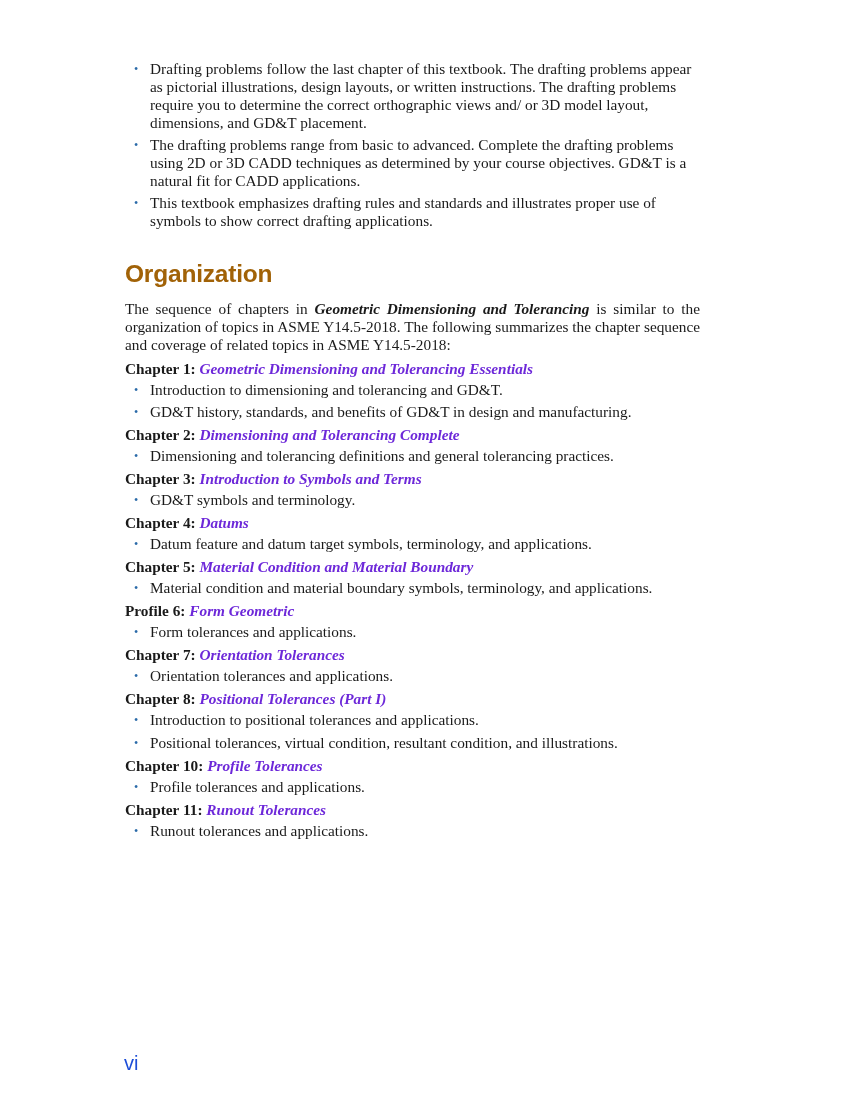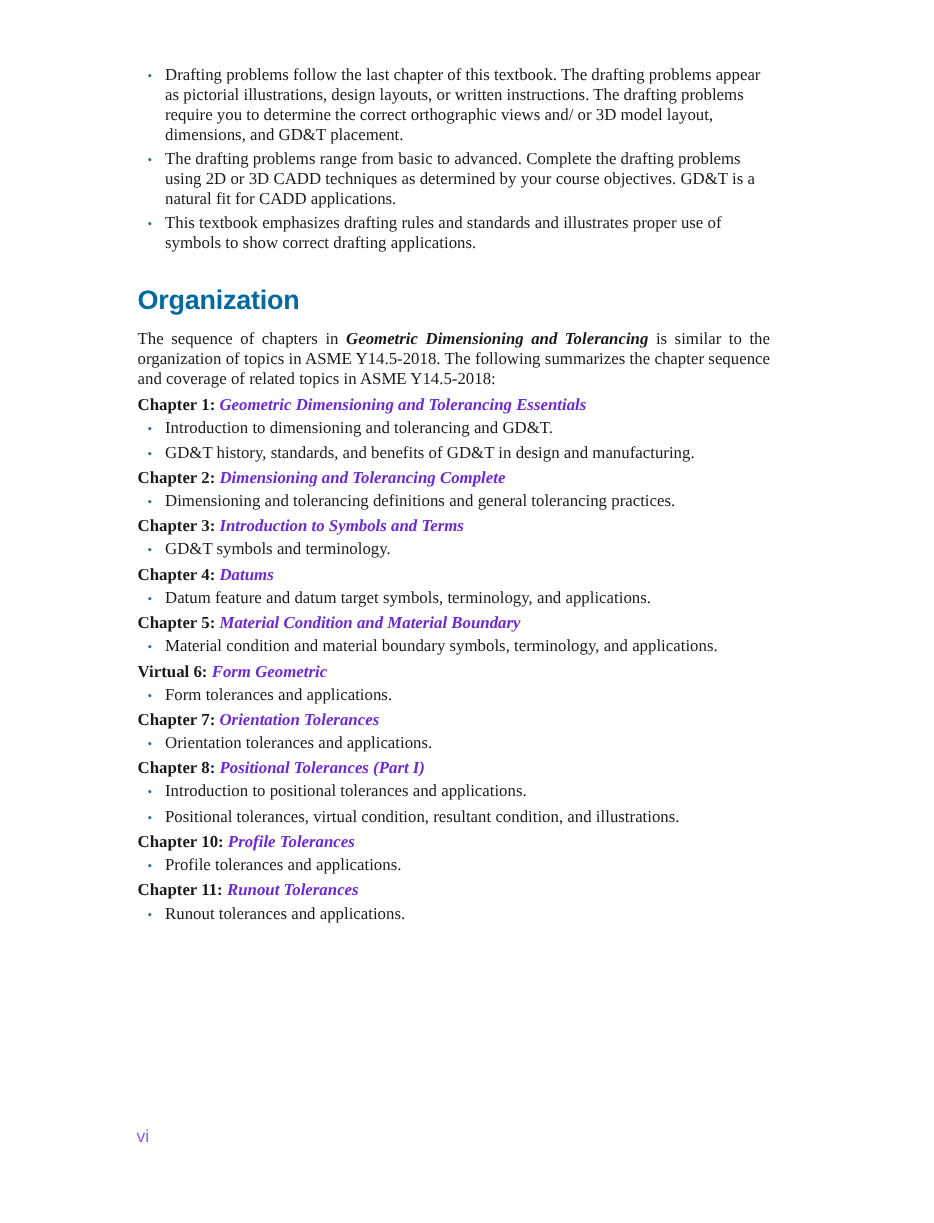--- a/index.html
+++ b/index.html
@@ -4,30 +4,30 @@
 <style>
   html, body { margin: 0; padding: 0; background: #ffffff; }
   body { width: 849px; height: 1112px; position: relative; overflow: hidden;
          font-family: "Liberation Serif", "DejaVu Serif", serif; color: #1a1a1a; }
   .page { position: absolute; left: 125px; top: 60px; width: 575px; }
   .bullets { margin: 0; padding: 0; list-style: none; }
   .bullet { position: relative; padding-left: 25px; font-size: 15.3px; line-height: 18px; margin-bottom: 4px; }
   .bullet .dot { position: absolute; left: 9px; top: 0; color: #2a6aa8; font-size: 12px; }
   .top-bullets .bullet { margin-bottom: 4px; }
   h2.section { font-family: "Liberation Sans", "DejaVu Sans", sans-serif; font-weight: bold;
-               color: #0369a1; font-size: 24.5px; margin: 30px 0 3px 0; line-height: 28px; letter-spacing: -0.2px; }
+               color: #a16207; font-size: 24.5px; margin: 30px 0 3px 0; line-height: 28px; letter-spacing: -0.2px; }
   .intro { font-size: 15.3px; line-height: 18px; text-align: justify; margin: 12px 0 6px 0; }
   .intro em { font-weight: bold; font-style: italic; }
   .chapter { margin-bottom: 5px; }
   .chapter-head { font-size: 15.3px; line-height: 18px; margin: 0 0 3px 0; }
   .chapter-head .ch-label { font-weight: bold; }
   .chapter-head .ch-title { color: #6d28d9; font-style: italic; font-weight: bold; }
   .chapter .bullet { margin-bottom: 4px; }
-  .folio { position: absolute; left: 124px; top: 1025px; font-family: "Liberation Sans", "DejaVu Sans", sans-serif;
-           font-size: 16px; color: #8b5cf6; }
+  .folio { position: absolute; left: 124px; top: 1052px; font-family: "Liberation Sans", "DejaVu Sans", sans-serif;
+           font-size: 20px; color: #1d4ed8; }
 </style>
 </head>
 <body>
 
 <div class="page">
   <ul class="bullets top-bullets">
     <li class="bullet"><span class="dot">•</span><span>Drafting problems follow the last chapter of this textbook. The drafting problems appear as pictorial illustrations, design layouts, or written instructions. The drafting problems require you to determine the correct orthographic views and/ or 3D model layout, dimensions, and GD&amp;T placement.</span></li>
     <li class="bullet"><span class="dot">•</span><span>The drafting problems range from basic to advanced. Complete the drafting problems using 2D or 3D CADD techniques as determined by your course objectives. GD&amp;T is a natural fit for CADD applications.</span></li>
     <li class="bullet"><span class="dot">•</span><span>This textbook emphasizes drafting rules and standards and illustrates proper use of symbols to show correct drafting applications.</span></li>
   </ul>
@@ -61,21 +61,21 @@
           <li class="bullet"><span class="dot">•</span><span>Datum feature and datum target symbols, terminology, and applications.</span></li>
         </ul>
       </div>
       <div class="chapter">
         <div class="chapter-head"><span class="ch-label">Chapter 5:</span> <span class="ch-title">Material Condition and Material Boundary</span></div>
         <ul class="bullets">
           <li class="bullet"><span class="dot">•</span><span>Material condition and material boundary symbols, terminology, and applications.</span></li>
         </ul>
       </div>
       <div class="chapter">
-        <div class="chapter-head"><span class="ch-label">Virtual 6:</span> <span class="ch-title">Form Geometric</span></div>
+        <div class="chapter-head"><span class="ch-label">Profile 6:</span> <span class="ch-title">Form Geometric</span></div>
         <ul class="bullets">
           <li class="bullet"><span class="dot">•</span><span>Form tolerances and applications.</span></li>
         </ul>
       </div>
       <div class="chapter">
         <div class="chapter-head"><span class="ch-label">Chapter 7:</span> <span class="ch-title">Orientation Tolerances</span></div>
         <ul class="bullets">
           <li class="bullet"><span class="dot">•</span><span>Orientation tolerances and applications.</span></li>
         </ul>
       </div>

